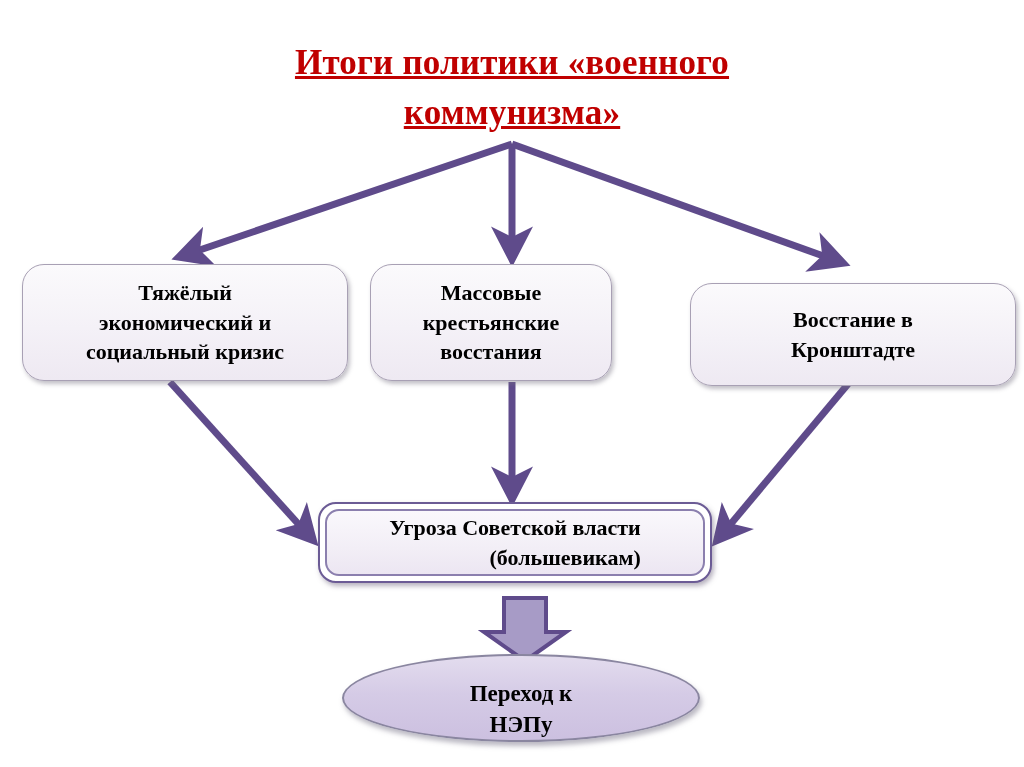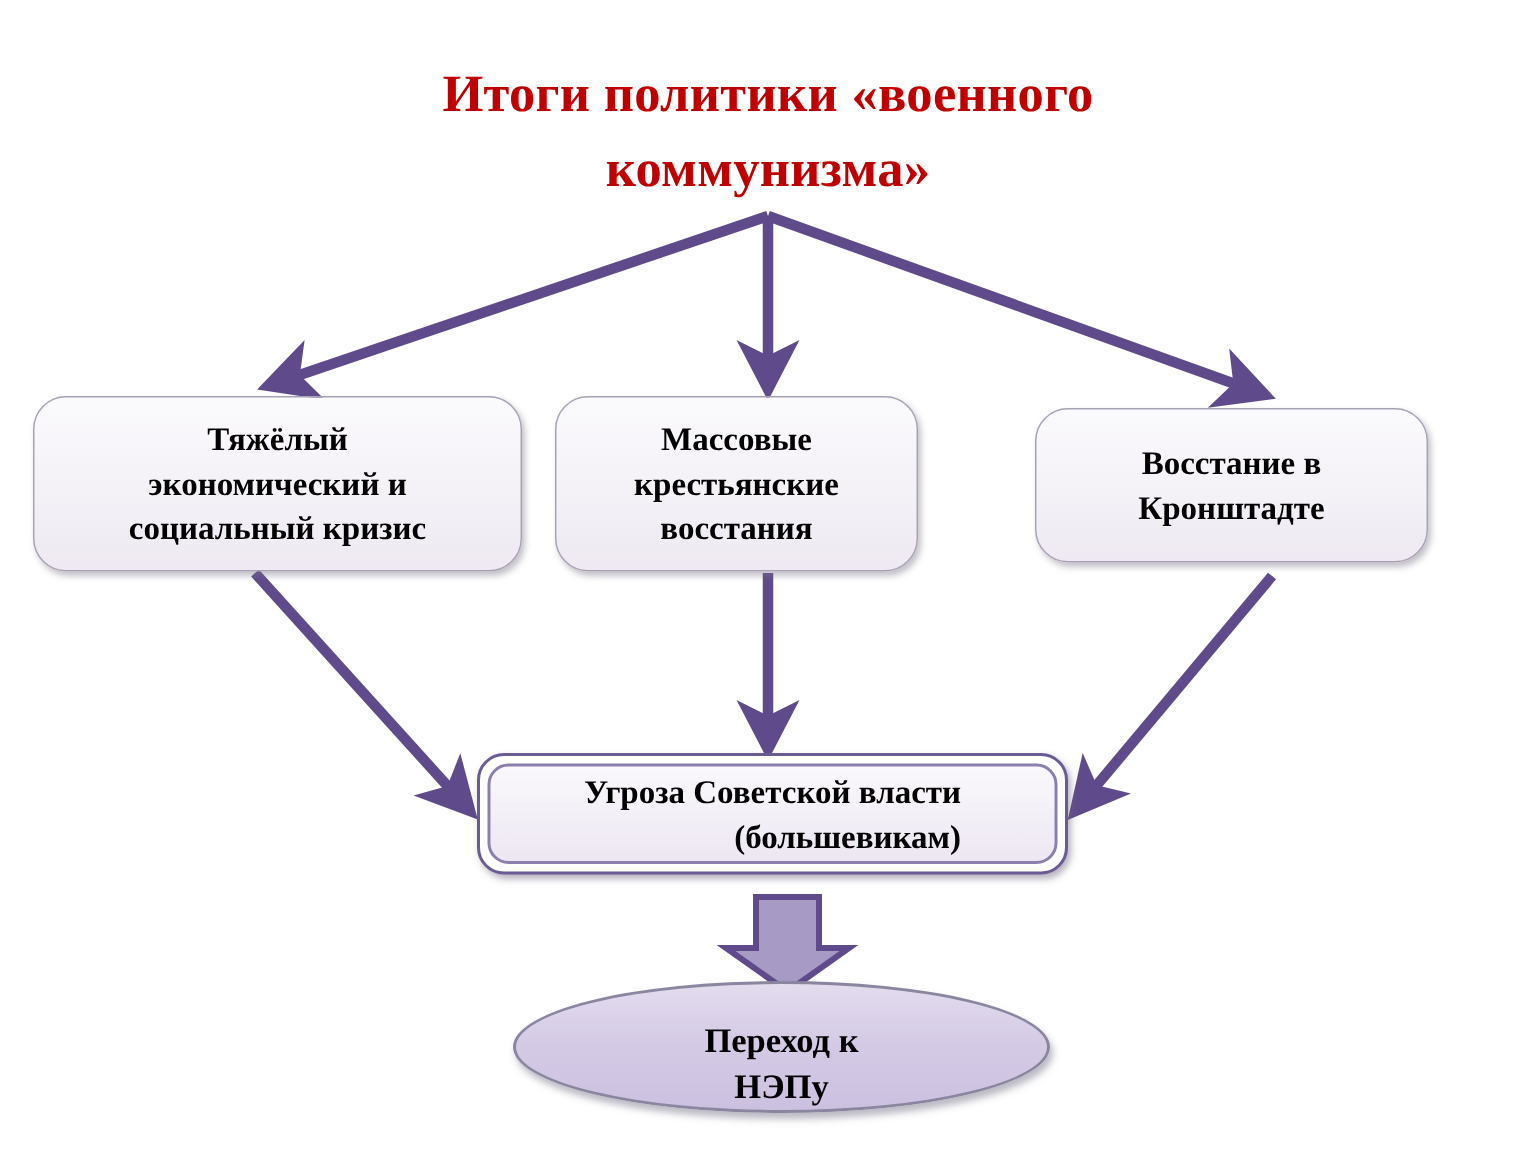--- a/index.html
+++ b/index.html
@@ -24,20 +24,21 @@
     position: absolute;
     left: 190px;
     top: 38px;
     width: 644px;
     text-align: center;
     color: #C00000;
     font-size: 35px;
     font-weight: bold;
     line-height: 1.42;
     letter-spacing: 0.2px;
+    text-decoration: underline;
   }
 
   
   #arrows {
     position: absolute;
     left: 0;
     top: 0;
     width: 1024px;
     height: 767px;
   }
@@ -136,21 +137,21 @@
 экономический и
 социальный кризис</span>
   </div>
 
   <div class="node" style="left:370px; top:264px; width:242px; height:117px;">
     <span class="node-label">Массовые
 крестьянские
 восстания</span>
   </div>
 
-  <div class="node" style="left:690px; top:272px; width:262px; height:103px;">
+  <div class="node" style="left:690px; top:283px; width:326px; height:103px;">
     <span class="node-label">Восстание в
 Кронштадте</span>
   </div>
 
   <div class="node framed" style="left:318px; top:502px; width:394px; height:81px;">
     <span class="inner-frame">
       <span class="node-label">Угроза Советской власти
 (большевикам)</span>
     </span>
   </div>

